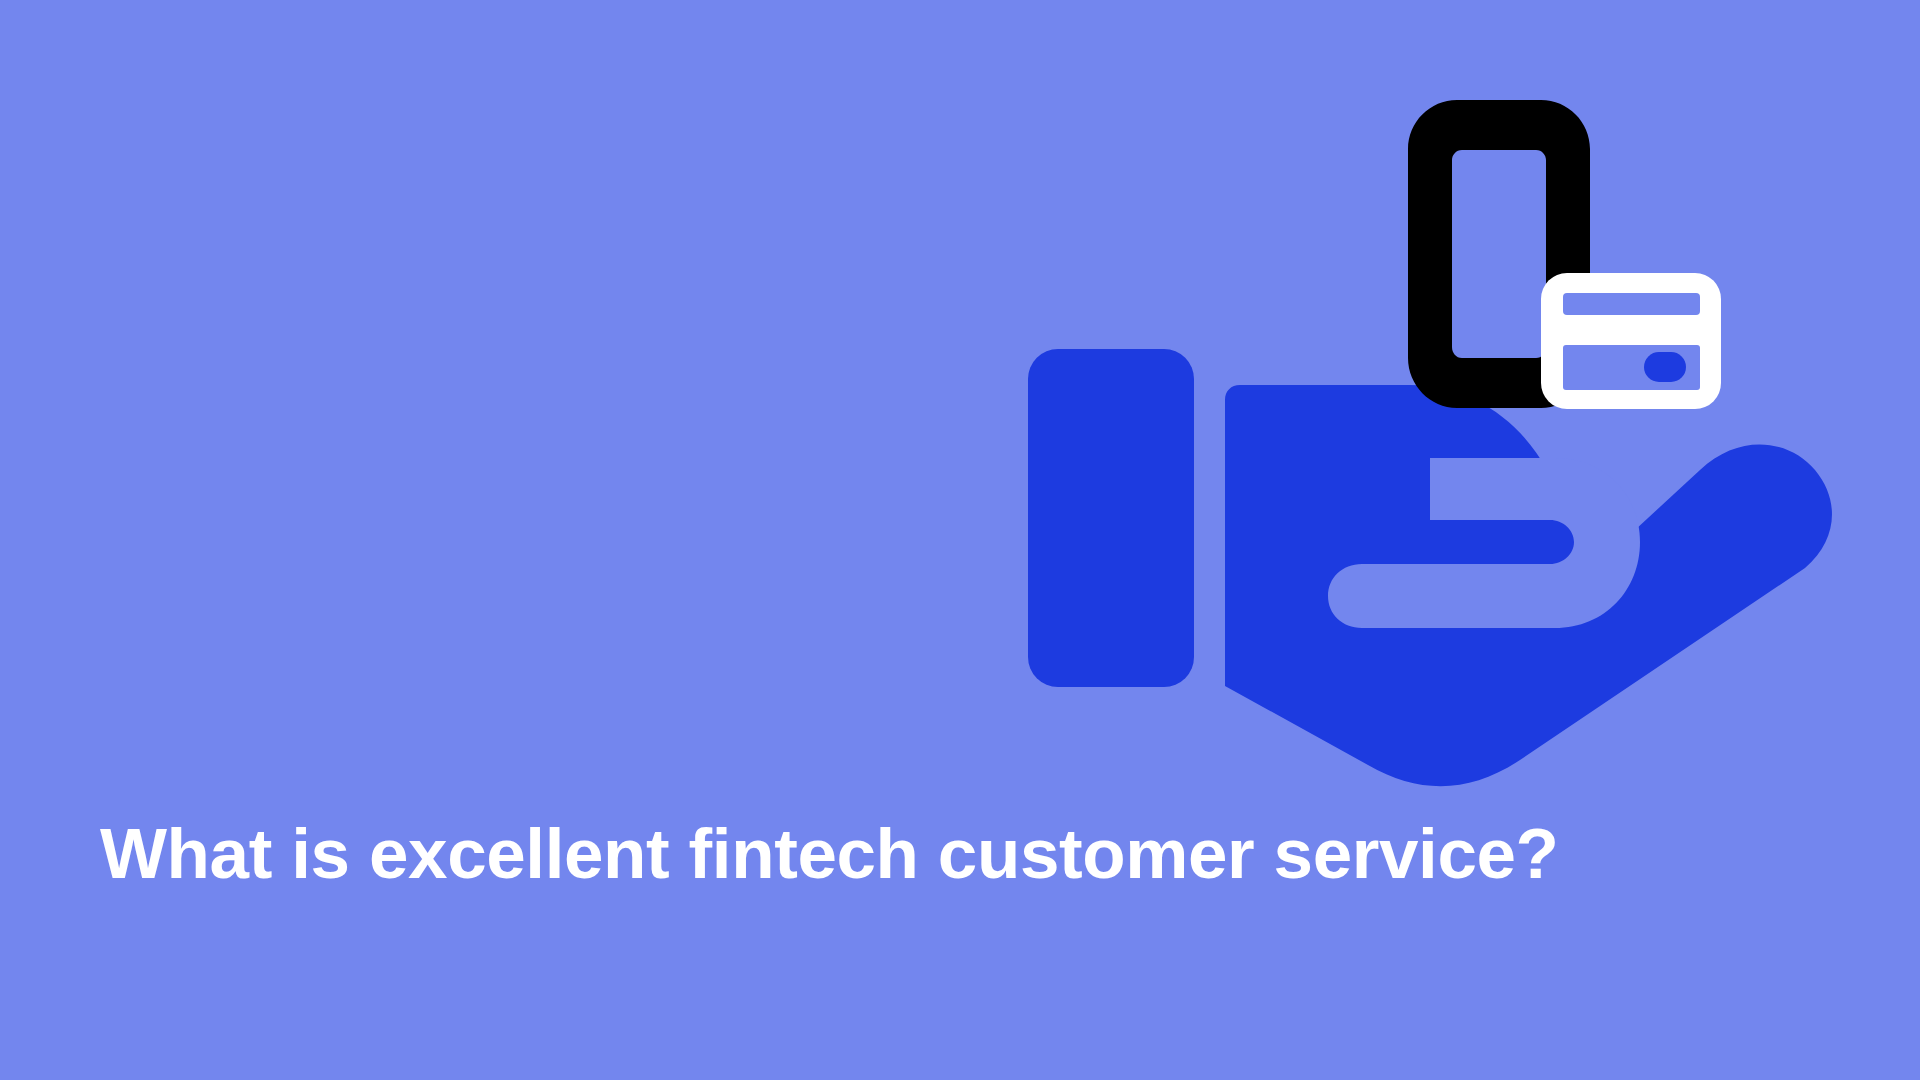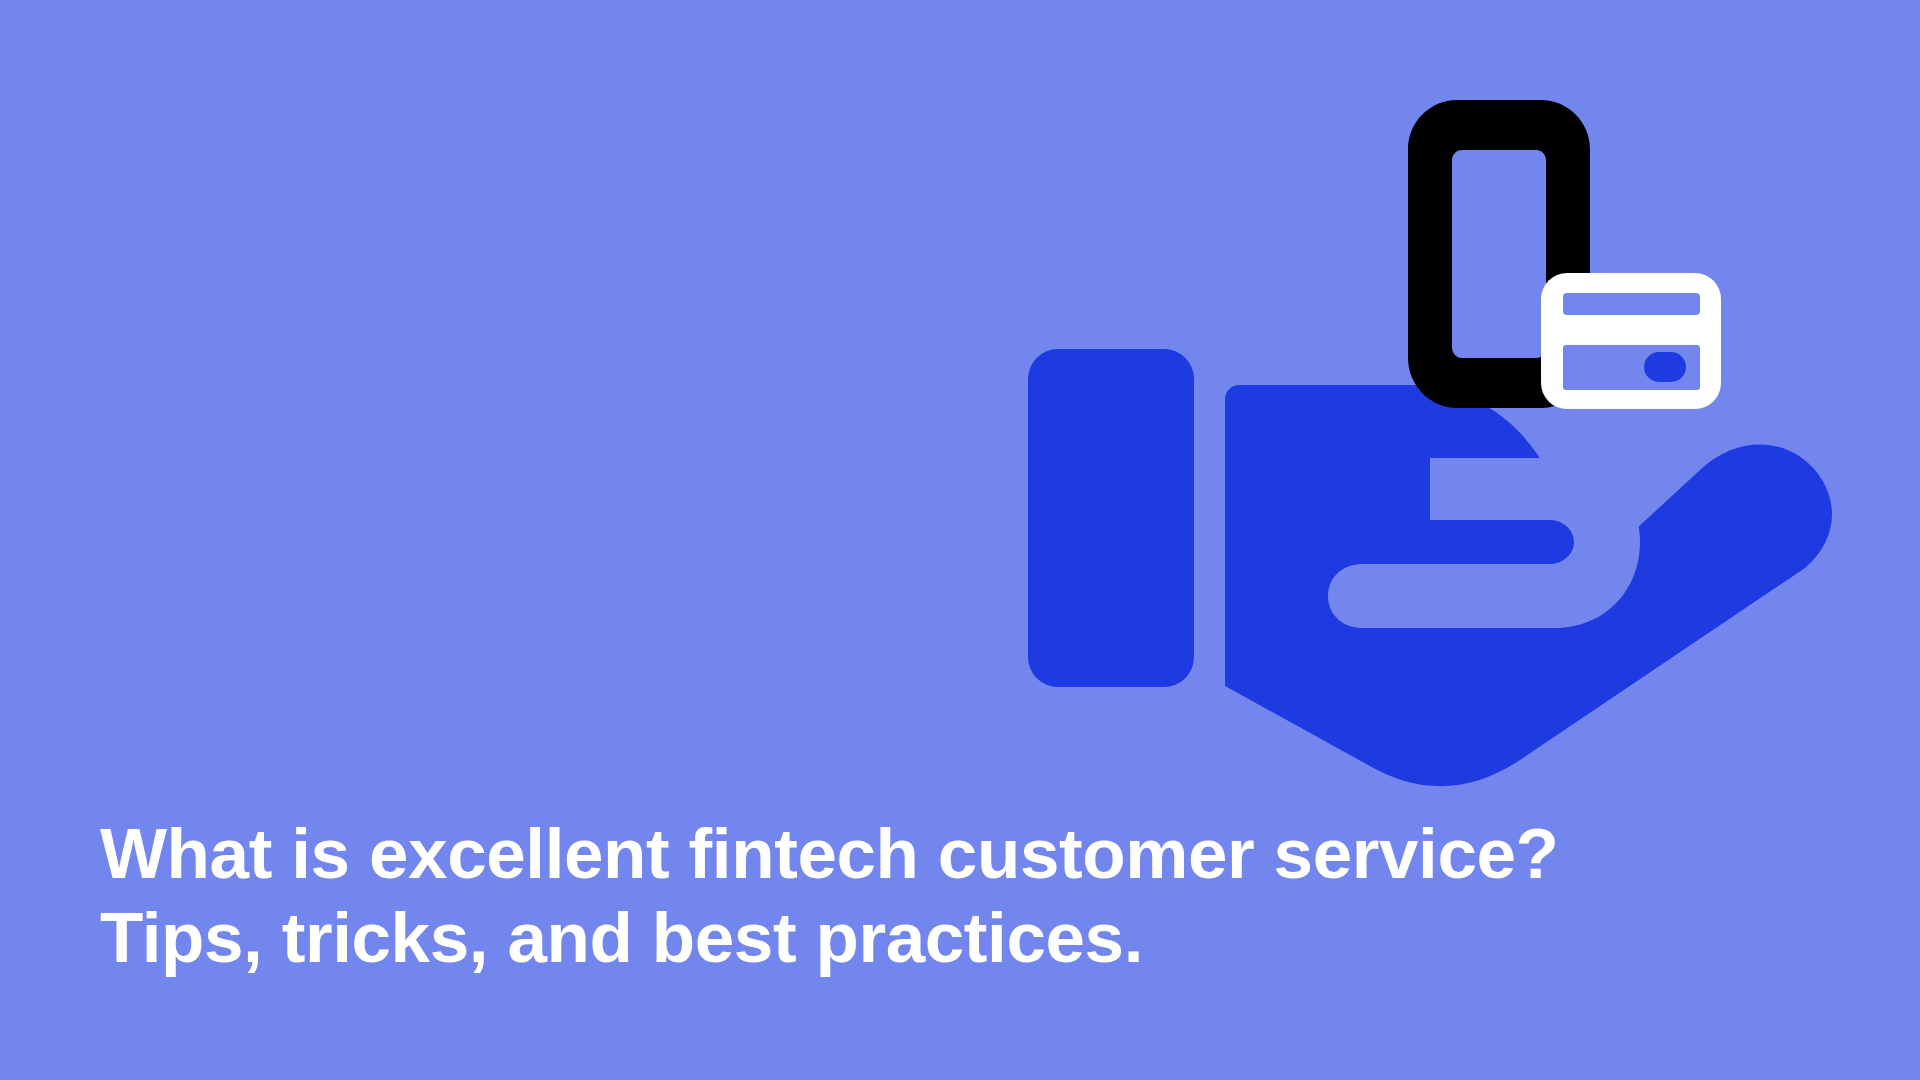--- a/index.html
+++ b/index.html
@@ -115,16 +115,15 @@
 
       <rect x="1563" y="345" width="137" height="45" rx="3" ry="3" fill="#7386EE"></rect>
 
       <rect x="1644" y="352" width="42" height="30" rx="15" ry="15" fill="#1D3BE0"></rect>
 
     </svg>
   </div>
 
   <div class="headline-block">
     <span class="headline-line">What is excellent fintech customer service?</span>
-    <span class="headline-line">Tips, tricks, and best practices.</span>
   </div>
 
 </div>
 
 </body></html>

